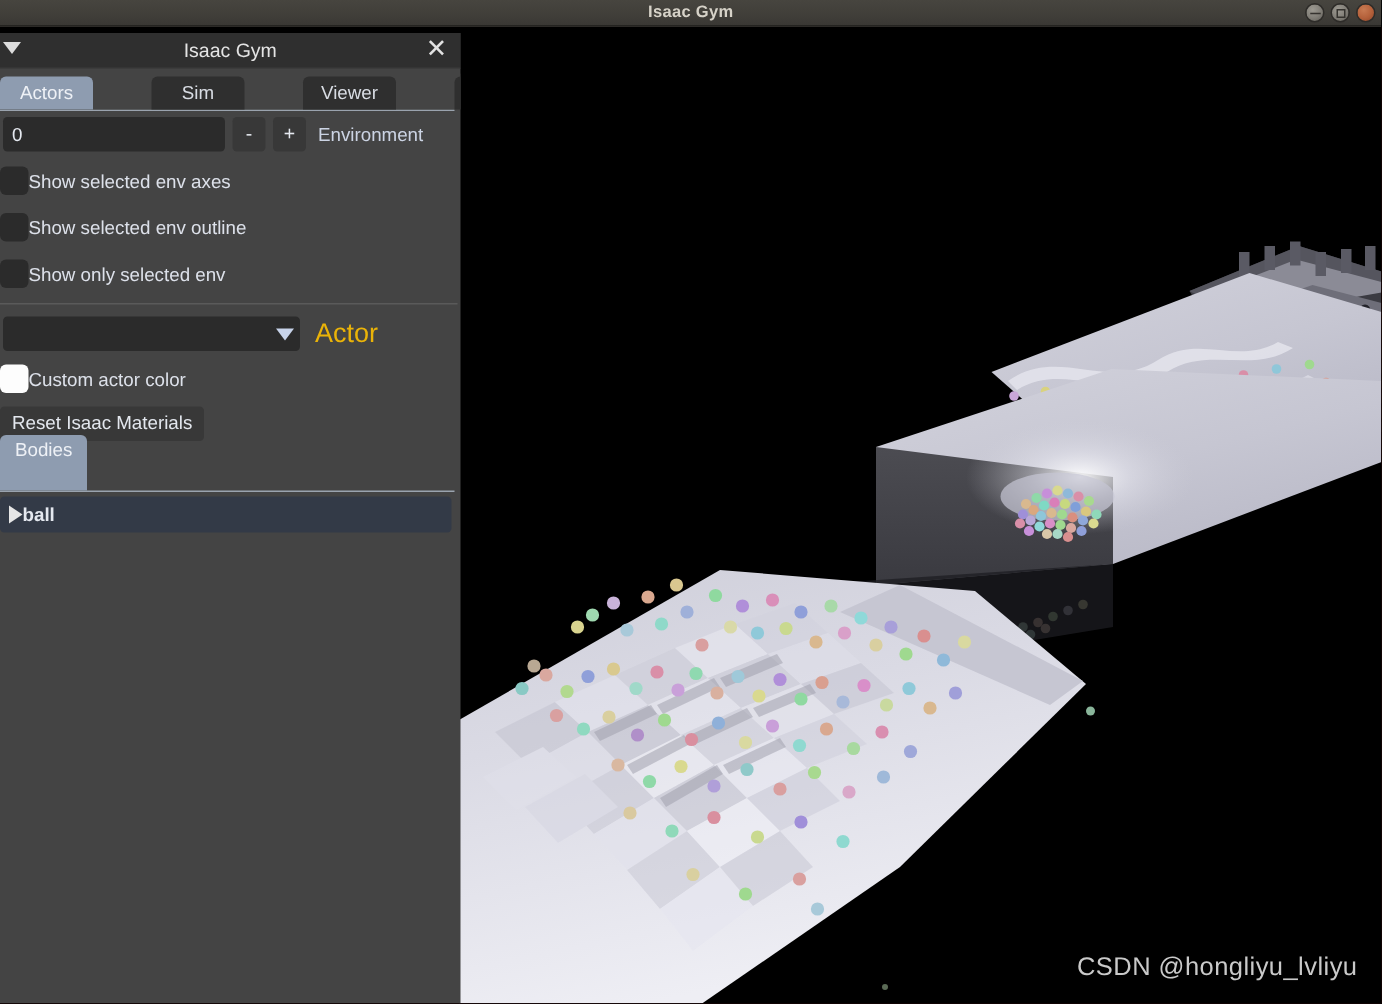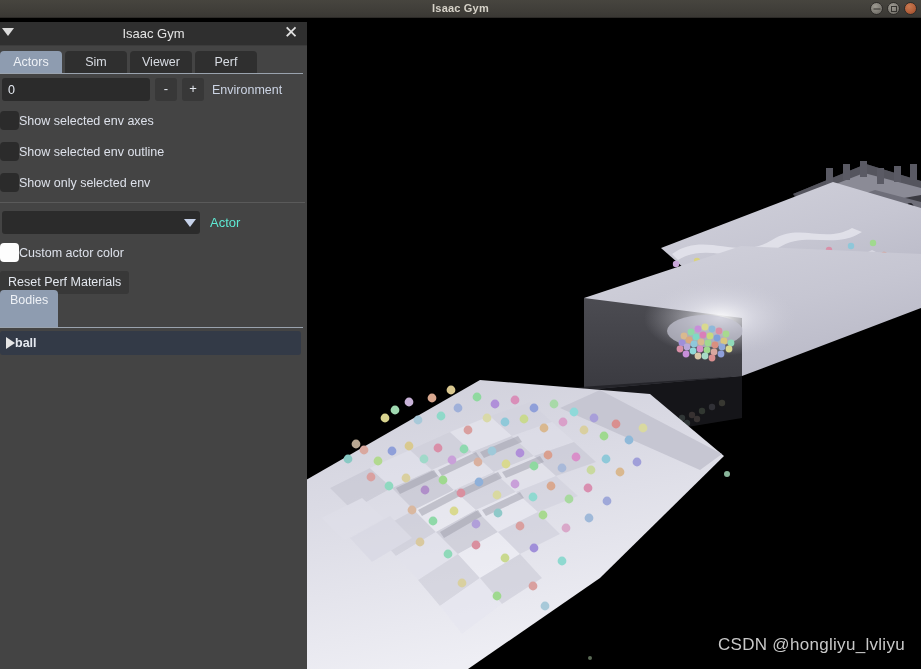--- a/index.html
+++ b/index.html
@@ -143,20 +143,21 @@
 
   
   .tabrow {
     position: relative;
     display: flex;
     align-items: flex-end;
     height: 24px;
     padding: 0 0 0 0;
     background: #444444;
     margin-top: 3px;
+    gap: 36px;
   }
   .tab {
     height: 22px;
     line-height: 22px;
     padding: 0 12px;
     margin-right: 3px;
     background: #2f2f2f;
     color: #d8dce3;
     border-radius: 4px 4px 0 0;
     font-size: 12.5px;
@@ -262,22 +263,22 @@
   .dropdown .arrow {
     position: absolute;
     right: 4px; top: 8px;
     width: 0; height: 0;
     border-left: 6px solid transparent;
     border-right: 6px solid transparent;
     border-top: 8px solid #c7d3ea;
   }
   .dd-label {
     margin-left: 10px;
-    color: #5eead4;
-    font-size: 13px;
+    color: #eab308;
+    font-size: 18px;
   }
 
   .btn {
     display: inline-block;
     height: 23px;
     line-height: 23px;
     padding: 0 8px;
     background: #383838;
     border-radius: 3px;
     color: #e3e7ee;
@@ -763,21 +764,21 @@
       </div>
       <div class="dd-label">Actor</div>
     </div>
 
     
     <div class="chk-row">
       <div class="chkbox white"></div>
       <div class="chk-label">Custom actor color</div>
     </div>
 
-    <div class="btn">Reset Perf Materials</div>
+    <div class="btn">Reset Isaac Materials</div>
 
     
     <div class="section-tabrow">
       <div class="section-tab">Bodies</div>
     </div>
     <div class="section-underline"></div>
 
 
     <div class="tree-item">
       <div class="tree-arrow"></div>

